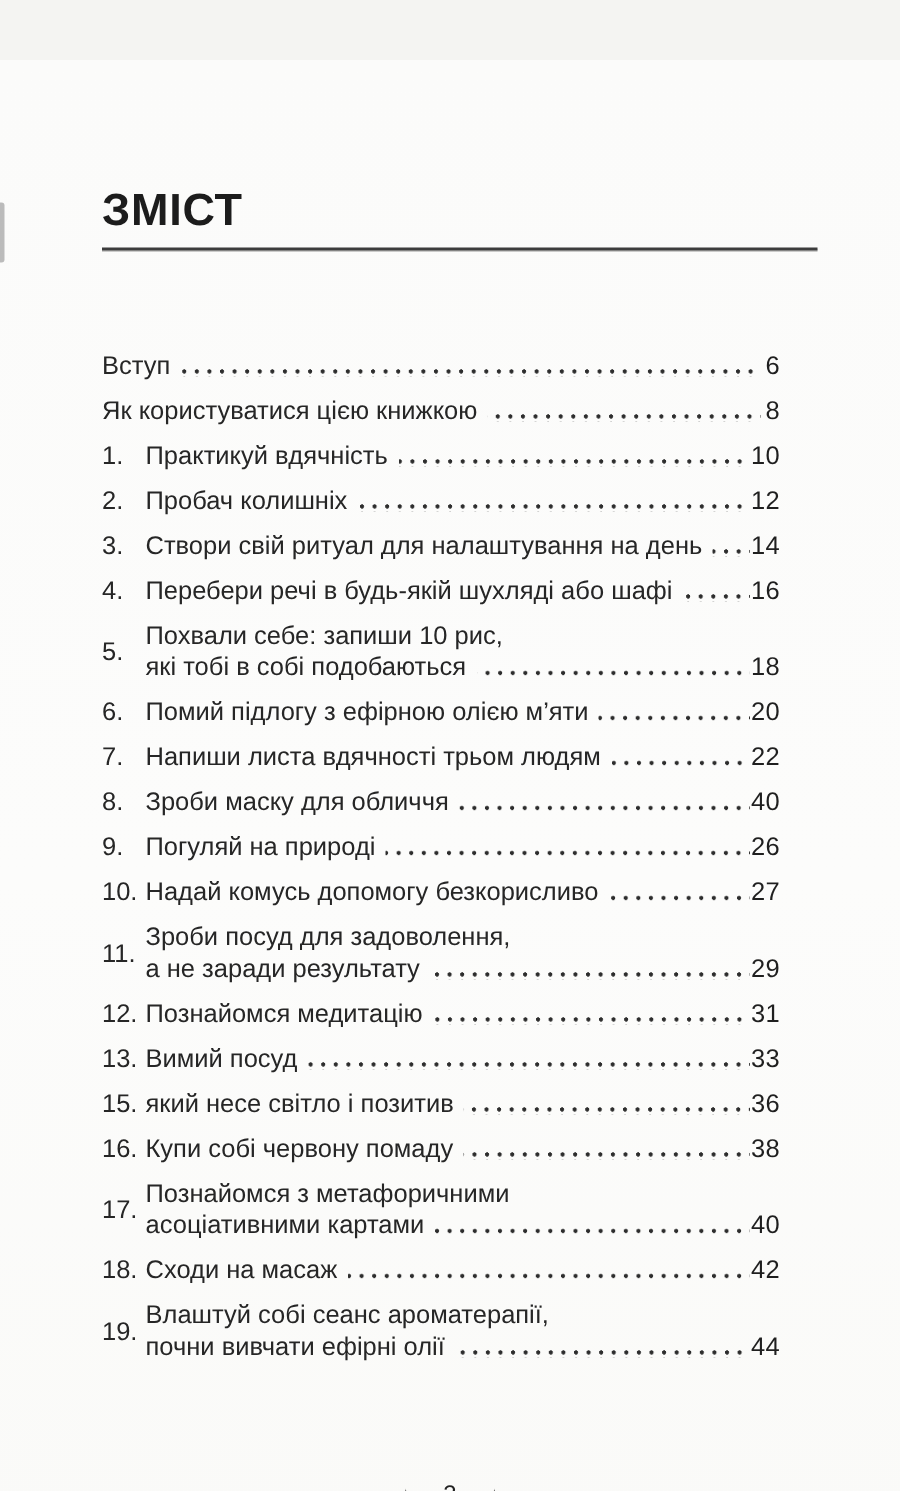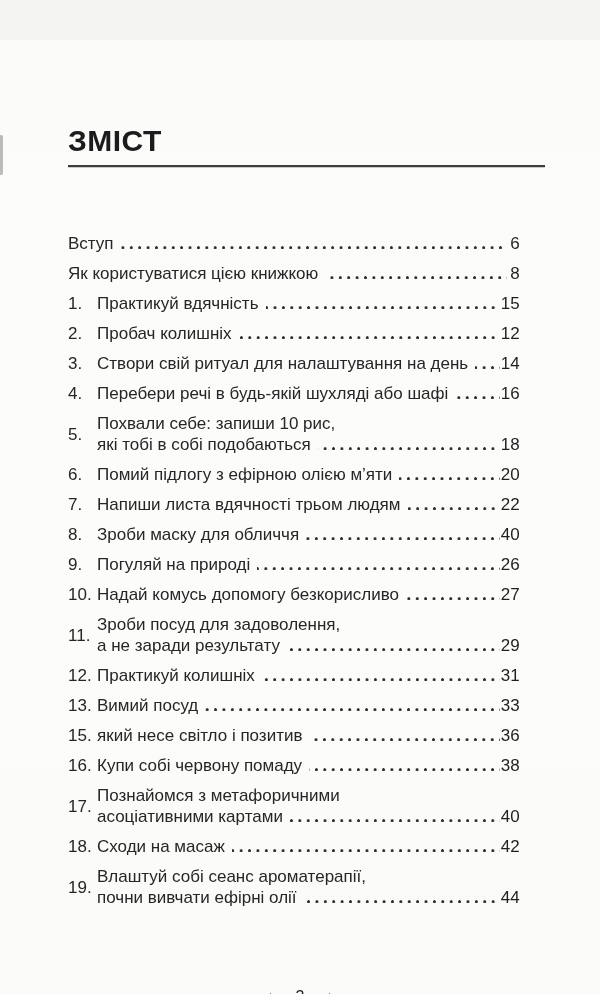--- a/index.html
+++ b/index.html
@@ -161,21 +161,21 @@
             </div>
     </div>
   </div>
 
   <div class="toc-row">
     <span class="num">1.</span>
     <div class="entry-body">
       <div class="line line-1">
         <span class="txt">Практикуй вдячність</span>
       <span class="leader"></span>
-              <span class="pg">15</span>
+              <span class="pg">10</span>
             </div>
     </div>
   </div>
 
   <div class="toc-row">
     <span class="num">2.</span>
     <div class="entry-body">
       <div class="line line-1">
         <span class="txt">Пробач колишніх</span>
       <span class="leader"></span>
@@ -286,21 +286,21 @@
               <span class="leader"></span>
               <span class="pg">29</span>
             </div>
           </div>
   </div>
 
   <div class="toc-row">
     <span class="num">12.</span>
     <div class="entry-body">
       <div class="line line-1">
-        <span class="txt">Практикуй колишніх</span>
+        <span class="txt">Познайомся медитацію</span>
       <span class="leader"></span>
               <span class="pg">31</span>
             </div>
     </div>
   </div>
 
   <div class="toc-row">
     <span class="num">13.</span>
     <div class="entry-body">
       <div class="line line-1">

